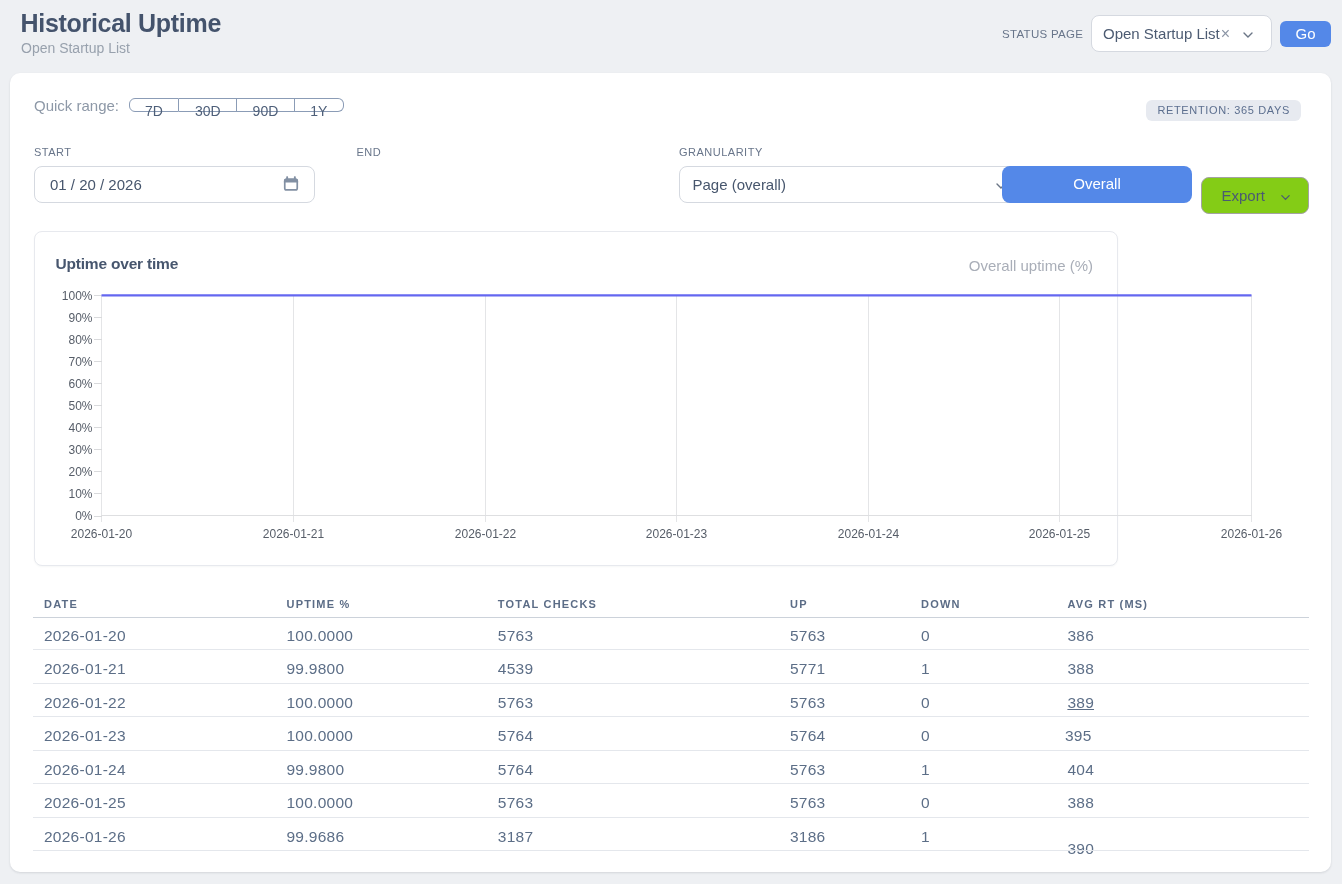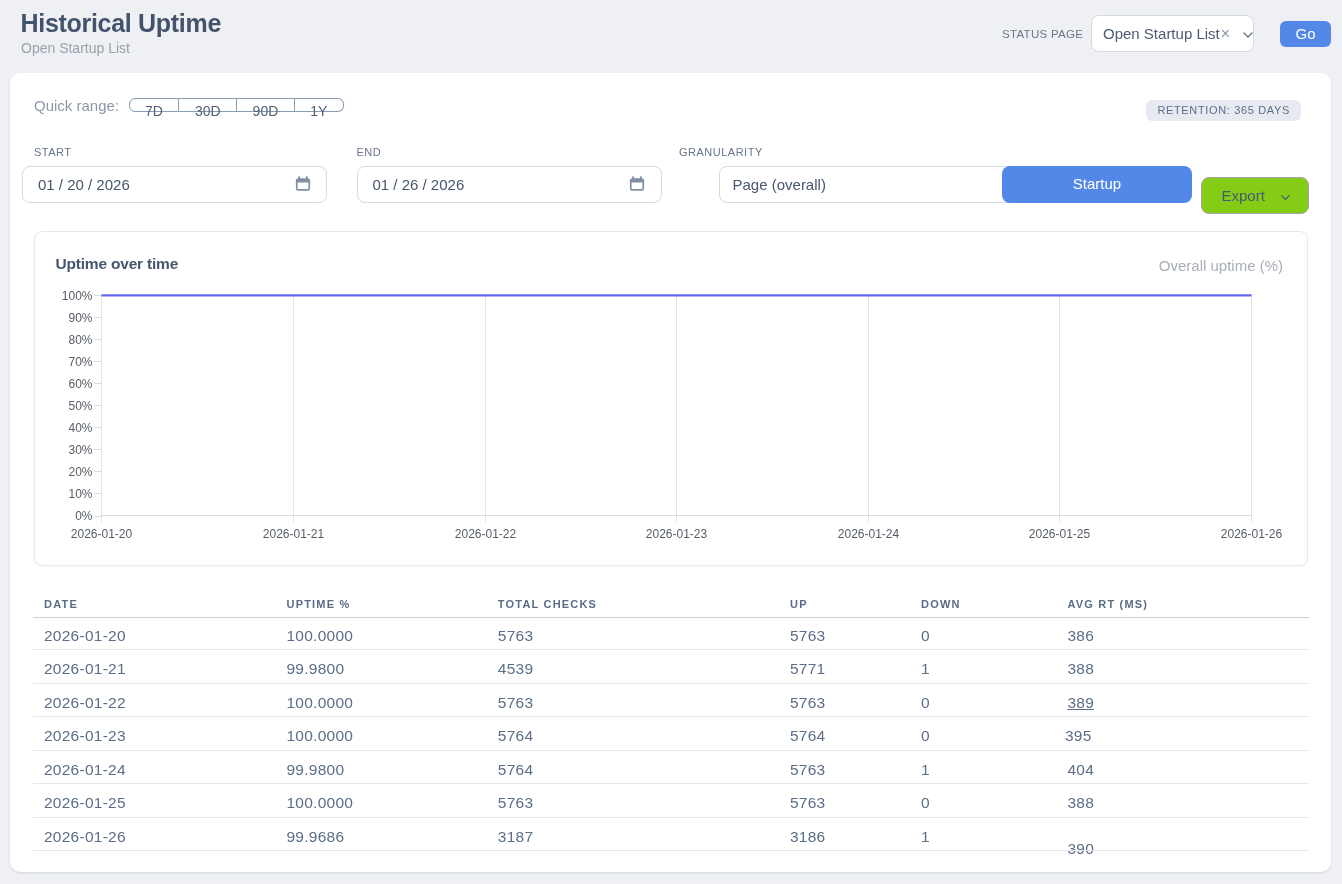--- a/index.html
+++ b/index.html
@@ -3,21 +3,21 @@
 <meta charset="utf-8">
 <style>
   * { margin:0; padding:0; box-sizing:border-box; }
   html,body { width:1342px; height:884px; background:#eef0f3; font-family:"Liberation Sans",sans-serif; overflow:hidden; }
   .abs { position:absolute; }
 
   
   #title { left:20.5px; top:8.5px; font-size:25px; font-weight:700; color:#44536c; letter-spacing:-0.3px; }
   #subtitle { left:21px; top:40px; font-size:14px; color:#98a1ad; }
   #sp-label { left:1002px; top:28px; font-size:11.5px; color:#68758a; letter-spacing:0.3px;text-align:center; }
-  #sp-select { left:1091px; top:15px; width:163px; height:37px; background:#fff; border:1px solid #d5d9e0; border-radius:8px; }
+  #sp-select { left:1091px; top:15px; width:181px; height:37px; background:#fff; border:1px solid #d5d9e0; border-radius:8px; }
   #sp-select .txt { position:absolute; left:11px; top:9px; font-size:15px; color:#4c5b72; white-space:nowrap; }
   #sp-select svg { position:absolute; left:150px; top:13px; }
   #go-btn { left:1280px; top:21px; width:51px; height:25.5px; background:#5488e8; border-radius:6px; color:#fff; font-size:15px; text-align:center; line-height:25px; }
 
   
   #card { left:10px; top:73px; width:1321px; height:798.5px; background:#fff; border-radius:10px; box-shadow:0 1px 2px rgba(30,41,59,.06), 0 1px 3px rgba(30,41,59,.07); }
 
   
   #qr-label { left:24px; top:24px; font-size:15px; color:#8d98a7; }
   #qr-group { left:118.5px; top:24.5px; height:14px; display:flex; }
@@ -27,21 +27,21 @@
   #badge { right:30px; top:27px; height:21px; background:#e7eaf0; border-radius:6px; color:#5c6f8f; font-size:11px; font-weight:400; letter-spacing:0.65px; line-height:21px; padding:0 11px; }
 
   
   .flabel { top:73px; font-size:11px; color:#68758a; letter-spacing:0.5px; }
   .finput { top:92.5px; height:37px; background:#fff; border:1px solid #d5d9e0; border-radius:8px; font-size:15px; color:#47566d; }
   .finput .val { position:absolute; left:15px; top:9.5px; }
   #refresh { left:992px; top:92.5px; width:190px; height:37px; background:#5488e8; border-radius:8px; color:#fff; font-size:15px; text-align:center; line-height:36px; }
   #export { left:1190.5px; top:104px; width:108px; height:37px; background:#84cc16; border:1px solid #a3a3a3; border-radius:8px; color:#4a5a72; font-size:15px; }
 
   
-  #chart-card { left:24px; top:158px; width:1274px; height:335px; background:#fff; border:1px solid #e7e9ee; border-radius:8px; box-shadow:0 1px 2px rgba(30,41,59,.04); }
+  #chart-card { left:24px; top:158px; width:1084px; height:335px; background:#fff; border:1px solid #e7e9ee; border-radius:8px; box-shadow:0 1px 2px rgba(30,41,59,.04); }
   #chart-title { left:20.5px; top:22.5px; font-size:15.5px; font-weight:700; color:#47566e; letter-spacing:-0.2px; }
   #chart-right { right:24px; top:25px; font-size:15px; color:#a9aeb8; }
 
   
   .trow { position:absolute; left:23.4px; width:1275.4px; height:1px; background:#e4e7ec; }
   .tcell { position:absolute; font-size:15.5px; letter-spacing:0.25px; color:#5c6e87; line-height:12px; white-space:nowrap; }
   .thead { position:absolute; font-size:11px; font-weight:700; color:#5b6c86; letter-spacing:1.2px; line-height:9px; white-space:nowrap; }
 </style>
 </head>
 <body>
@@ -62,49 +62,38 @@
     <div class="seg">7D</div>
       <div class="seg">30D</div>
       <div class="seg">90D</div>
       <div class="seg">1Y</div>
   </div>
   <div class="abs" id="badge">RETENTION: 365 DAYS</div>
 
   <div class="abs flabel" style="left:24px;">START</div>
   <div class="abs flabel" style="left:346.5px;">END</div>
   <div class="abs flabel" style="left:669px;">GRANULARITY</div>
-  <div class="abs finput" style="left:12px; width:305px;">
+  <div class="abs finput" style="left:24px; width:281px;">
       <span class="val">01 / 20 / 2026</span>
     <svg style="position:absolute;right:15.2px;top:9px;" width="16" height="16" viewBox="0 0 16 16">
         <g fill="#8290a3">
           <rect x="3.2" y="0.3" width="1.9" height="4.2" rx="0.6"></rect>
           <rect x="10.9" y="0.3" width="1.9" height="4.2" rx="0.6"></rect>
           <path d="M3.1 2.5 h9.8 a2.2 2.2 0 0 1 2.2 2.2 v1.8 H0.9 V4.7 a2.2 2.2 0 0 1 2.2-2.2 z"></path>
         </g>
         <rect x="1.75" y="3.35" width="12.5" height="10.5" rx="1.7" fill="none" stroke="#8290a3" stroke-width="1.7"></rect>
       </svg>
   </div>
-  <div class="abs finput" style="left:346.5px; width:305px;">
-      <span class="val">01 / 26 / 2026</span>
-    <svg style="position:absolute;right:15.2px;top:9px;" width="16" height="16" viewBox="0 0 16 16">
-        <g fill="#8290a3">
-          <rect x="3.2" y="0.3" width="1.9" height="4.2" rx="0.6"></rect>
-          <rect x="10.9" y="0.3" width="1.9" height="4.2" rx="0.6"></rect>
-          <path d="M3.1 2.5 h9.8 a2.2 2.2 0 0 1 2.2 2.2 v1.8 H0.9 V4.7 a2.2 2.2 0 0 1 2.2-2.2 z"></path>
-        </g>
-        <rect x="1.75" y="3.35" width="12.5" height="10.5" rx="1.7" fill="none" stroke="#8290a3" stroke-width="1.7"></rect>
-      </svg>
-  </div>
-  <div class="abs finput" style="left:669px; width:345px;margin-left:40px;">
+  <div class="abs finput" style="left:669px; width:345px;">
       <span class="val" style="left:12.5px;">Page (overall)</span>
     <svg style="position:absolute;right:16px;top:13px;" width="12" height="12" viewBox="0 0 12 12">
         <path d="M2 4 L6 8 L10 4" stroke="#6b7686" stroke-width="1.4" fill="none" stroke-linecap="round"></path>
       </svg>
   </div>
-  <div class="abs" id="refresh">Startup</div>
+  <div class="abs" id="refresh">Overall</div>
   <div class="abs" id="export">
       <span style="position:absolute;left:20px;top:9px;">Export</span>
     <svg style="position:absolute;right:17px;top:14px;" width="11" height="11" viewBox="0 0 12 12">
         <path d="M2 4 L6 8 L10 4" stroke="#4a5a72" stroke-width="1.4" fill="none" stroke-linecap="round"></path>
       </svg>
   </div>
 
   <div class="abs" id="chart-card">
     <div class="abs" id="chart-title">Uptime over time</div>
     <div class="abs" id="chart-right">Overall uptime (%)</div>

